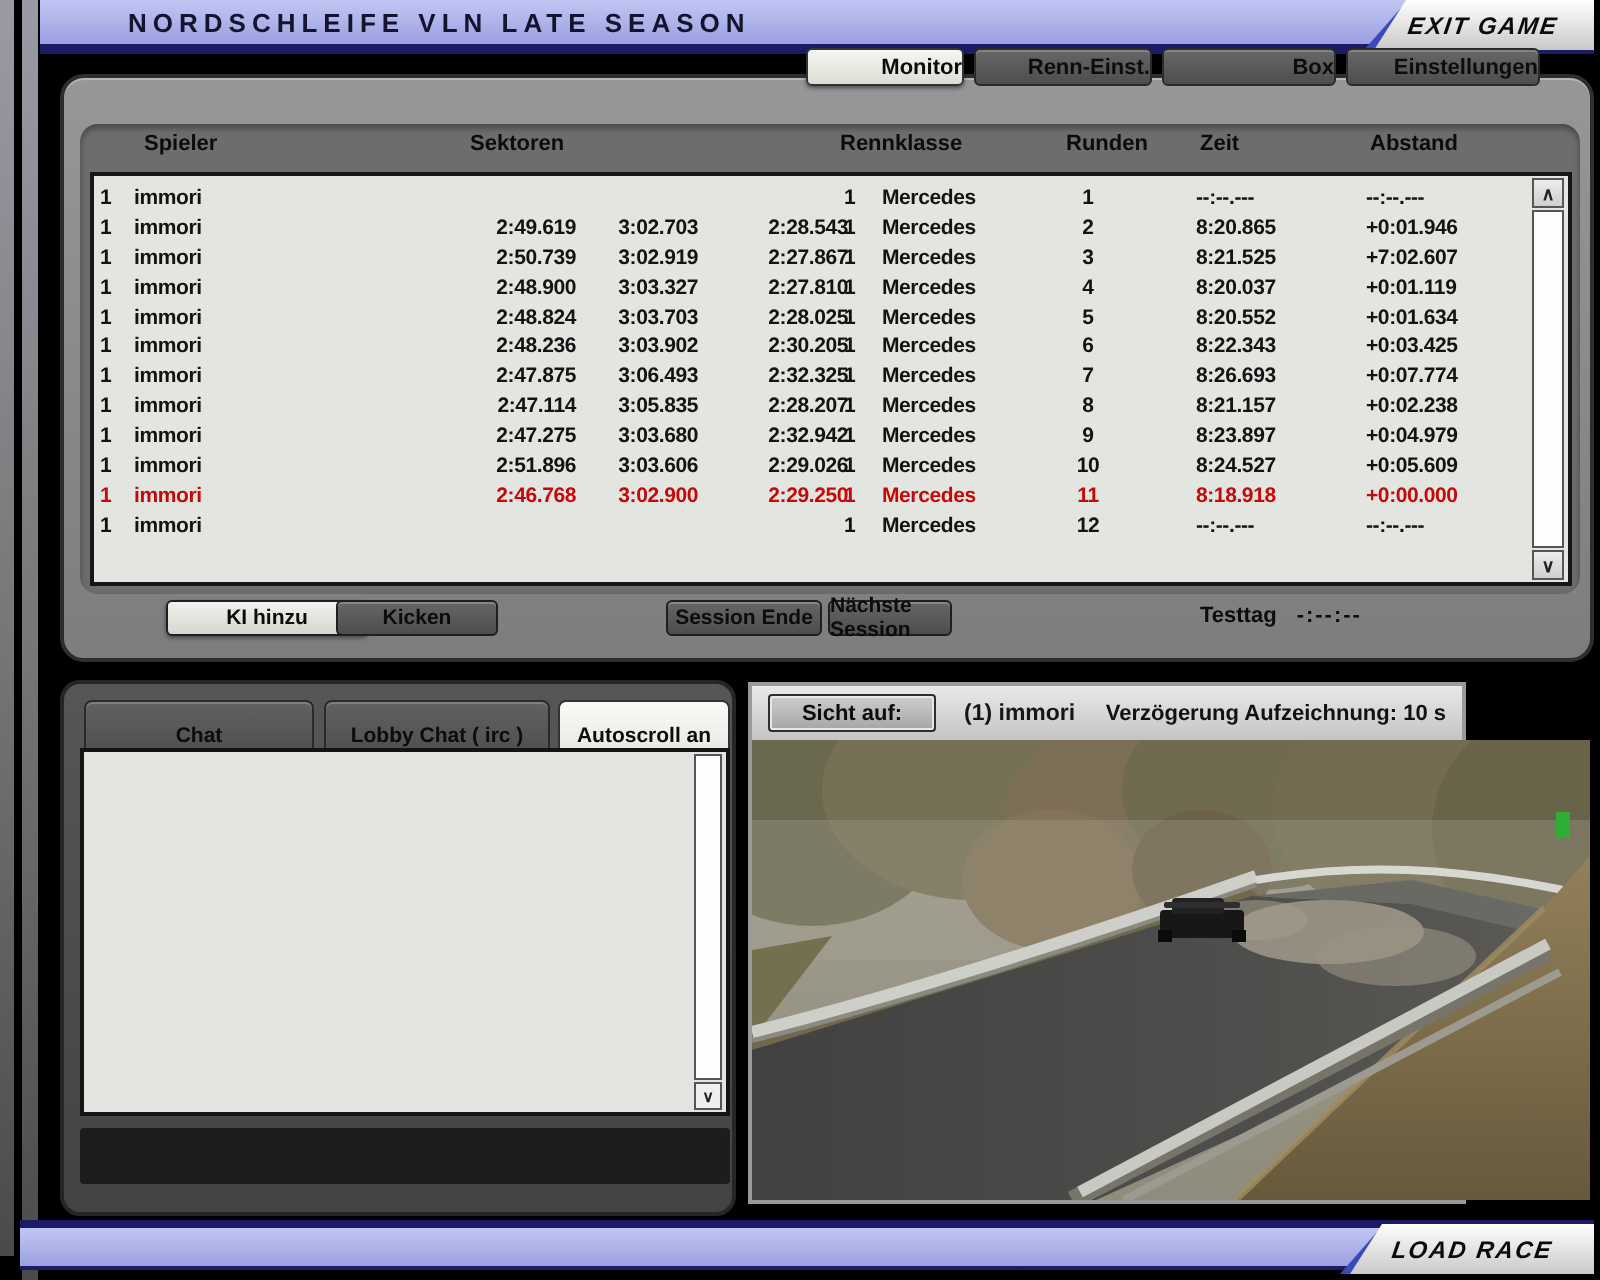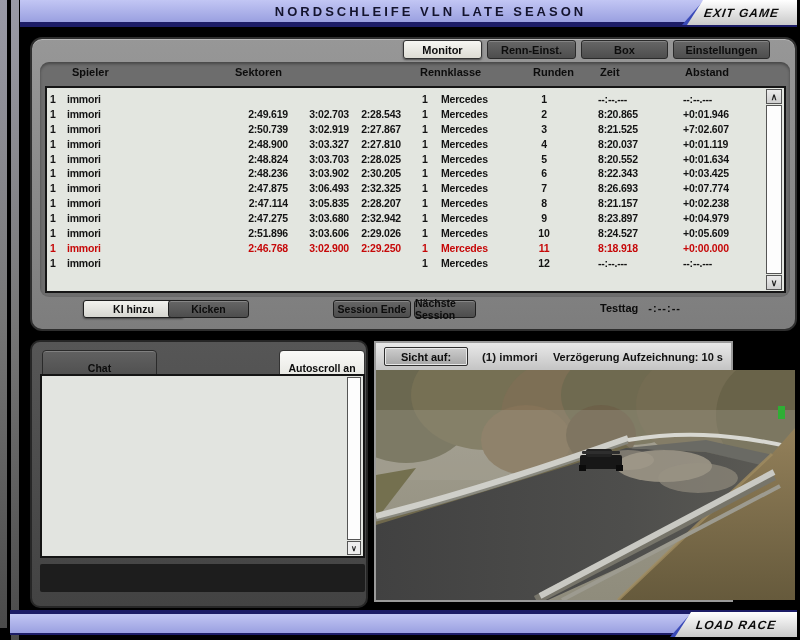--- a/index.html
+++ b/index.html
@@ -7,36 +7,36 @@
        font-family:"Liberation Sans",sans-serif;-webkit-font-smoothing:antialiased;}
   #app *{box-sizing:border-box;}
 
   
   .stripe{position:absolute;background:linear-gradient(180deg,#9a9aa6,#777,#4a4a4a);}
   .stripe-a{left:0;top:6;width:7px;height:628px;}
   .stripe-b{left:11px;top:0;width:8px;height:640px;}
 
   
   .title-bar{position:absolute;left:20px;top:0;width:777px;height:22px;
-    background:linear-gradient(180deg,#c2c6f4,#9aa0e0);display:flex;align-items:center;justify-content:center;}
+    background:linear-gradient(180deg,#c2c6f4,#9aa0e0);display:flex;align-items:center;}
   .title-text{margin-left:44px;font-size:13px;font-weight:bold;color:#14142e;letter-spacing:3px;}
   .navy-line-top{position:absolute;left:20px;top:22px;width:777px;height:5px;background:#1c1c66;}
   .slant-btn{position:absolute;height:25px;background:linear-gradient(180deg,#ffffff,#c9c9c9);
     display:flex;align-items:center;justify-content:center;
     clip-path:polygon(16px 0,100% 0,100% 100%,0 100%);cursor:pointer;}
   .slant-btn span{font-size:12px;font-weight:bold;font-style:italic;color:#0a0a0a;letter-spacing:1px;transform:skewX(-8deg);}
   .exit-btn{right:3px;top:0;width:110px;}
   .exit-wedge{position:absolute;right:96px;top:0;width:22px;height:25px;background:#3a4ab8;
     clip-path:polygon(0 100%,100% 0,100% 100%);}
 
   
   .monitor-panel{position:absolute;left:30px;top:37px;width:767px;height:294px;border-radius:12px;
     background:linear-gradient(180deg,#979797,#7d7d7d);border:2px solid #2e2e2e;
     box-shadow:inset 0 1px 0 #b5b5b5;}
-  .tab{position:absolute;top:40px;height:19px;border-radius:3px;display:flex;align-items:center;justify-content:center;
+  .tab{position:absolute;top:24px;height:19px;border-radius:3px;display:flex;align-items:center;justify-content:flex-end;
     font-size:11px;font-weight:bold;color:#0d0d0d;cursor:pointer;}
   .tab-active{background:linear-gradient(180deg,#f6f6f2,#dddcd4);border:1px solid #333;box-shadow:0 1px 2px rgba(0,0,0,.5);}
   .tab-idle{background:linear-gradient(180deg,#676767,#4d4d4d);border:1px solid #2a2a2a;box-shadow:inset 0 1px 0 rgba(255,255,255,.2);}
   .tab1{left:403px;width:79px;}
   .tab2{left:487px;width:89px;}
   .tab3{left:581px;width:87px;}
   .tab4{left:673px;width:97px;}
 
   .inner-panel{position:absolute;left:40px;top:62px;width:750px;height:235px;border-radius:9px;
     background:#6d6d6d;box-shadow:inset 0 2px 3px rgba(0,0,0,.35);}
@@ -46,21 +46,21 @@
 
   .table-box{position:absolute;left:45px;top:86px;width:741px;height:207px;
     background:#e3e6e0;border:2px solid #161616;}
   .rows{position:absolute;left:0;top:5px;right:20px;}
   .trow{position:relative;height:14.9px;font-size:10.5px;font-weight:bold;color:#131313;letter-spacing:-0.2px;cursor:default;}
   .trow span{position:absolute;white-space:pre;}
   .trow .f-pos{left:3px;width:14px;}
   .trow .f-name{left:20px;}
   .trow .f-s1{left:183px;width:58px;text-align:right;}
   .trow .f-s2{left:244px;width:58px;text-align:right;}
-  .trow .f-s3{left:300px;width:54px;text-align:right;}
+  .trow .f-s3{left:300px;width:77px;text-align:right;}
   .trow .f-cpos{left:375px;width:10px;}
   .trow .f-cls{left:394px;}
   .trow .f-lap{left:467px;width:60px;text-align:center;}
   .trow .f-time{left:551px;width:72px;}
   .trow .f-gap{left:636px;width:80px;}
   .trow.red{color:#c60808;}
 
   .vscroll{position:absolute;right:1px;top:1px;width:17px;bottom:1px;}
   .sc-btn{position:absolute;left:0;width:16px;height:15px;background:linear-gradient(180deg,#ececec,#cfcfcf);
     border:1px solid #555;display:flex;align-items:center;justify-content:center;
@@ -324,20 +324,23 @@
       <span>Session Ende</span>
     </div>
   <div class="push-btn push-dark b-next">
       <span>Nächste Session</span>
     </div>
   <div class="testtag"><span>Testtag</span><span class="val">-:--:--</span></div>
 
   <div class="chat-panel">
     <div class="chat-tab ct-dark ct-chat">
         <span>Chat</span>
+      </div>
+    <div class="chat-tab ct-dark ct-lobby">
+        <span>Lobby Chat ( irc )</span>
       </div>
     <div class="chat-tab ct-light ct-auto">
         <span>Autoscroll an</span>
       </div>
     <div class="chat-log">
       <div class="chat-scroll">
         <div class="chat-thumb"></div>
         <div class="chat-down">
             <span>∨</span>
           </div>

